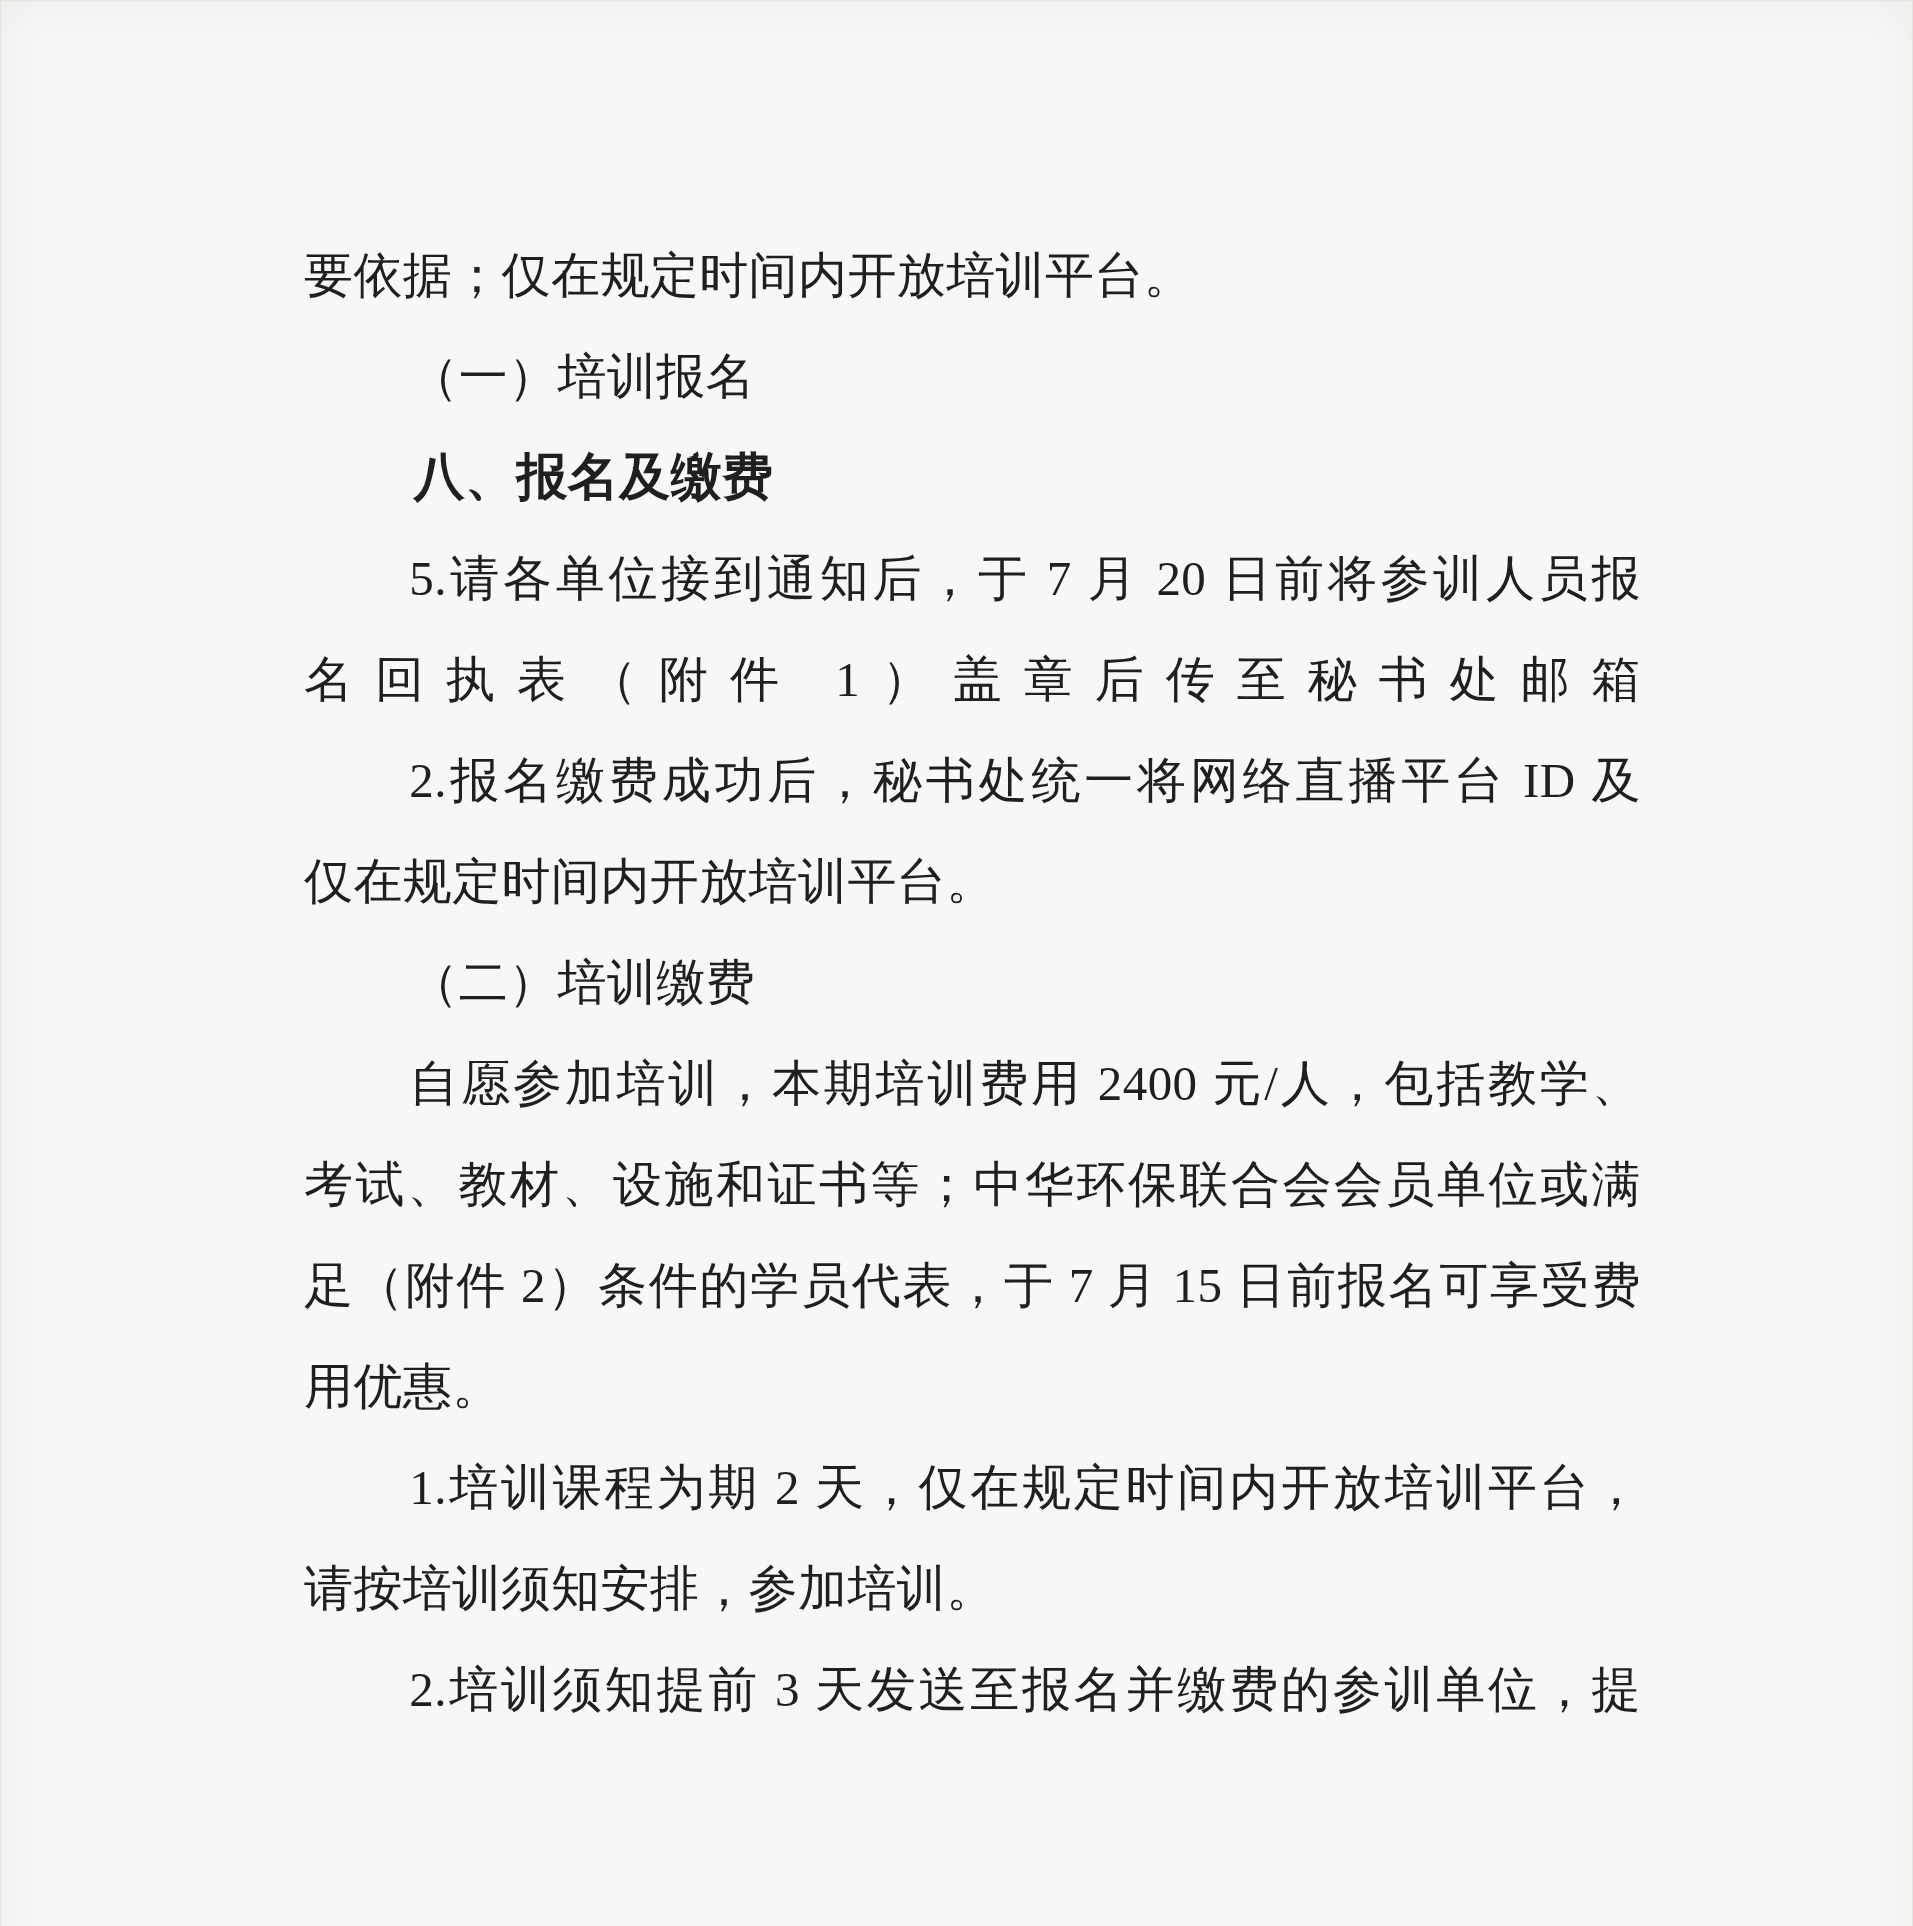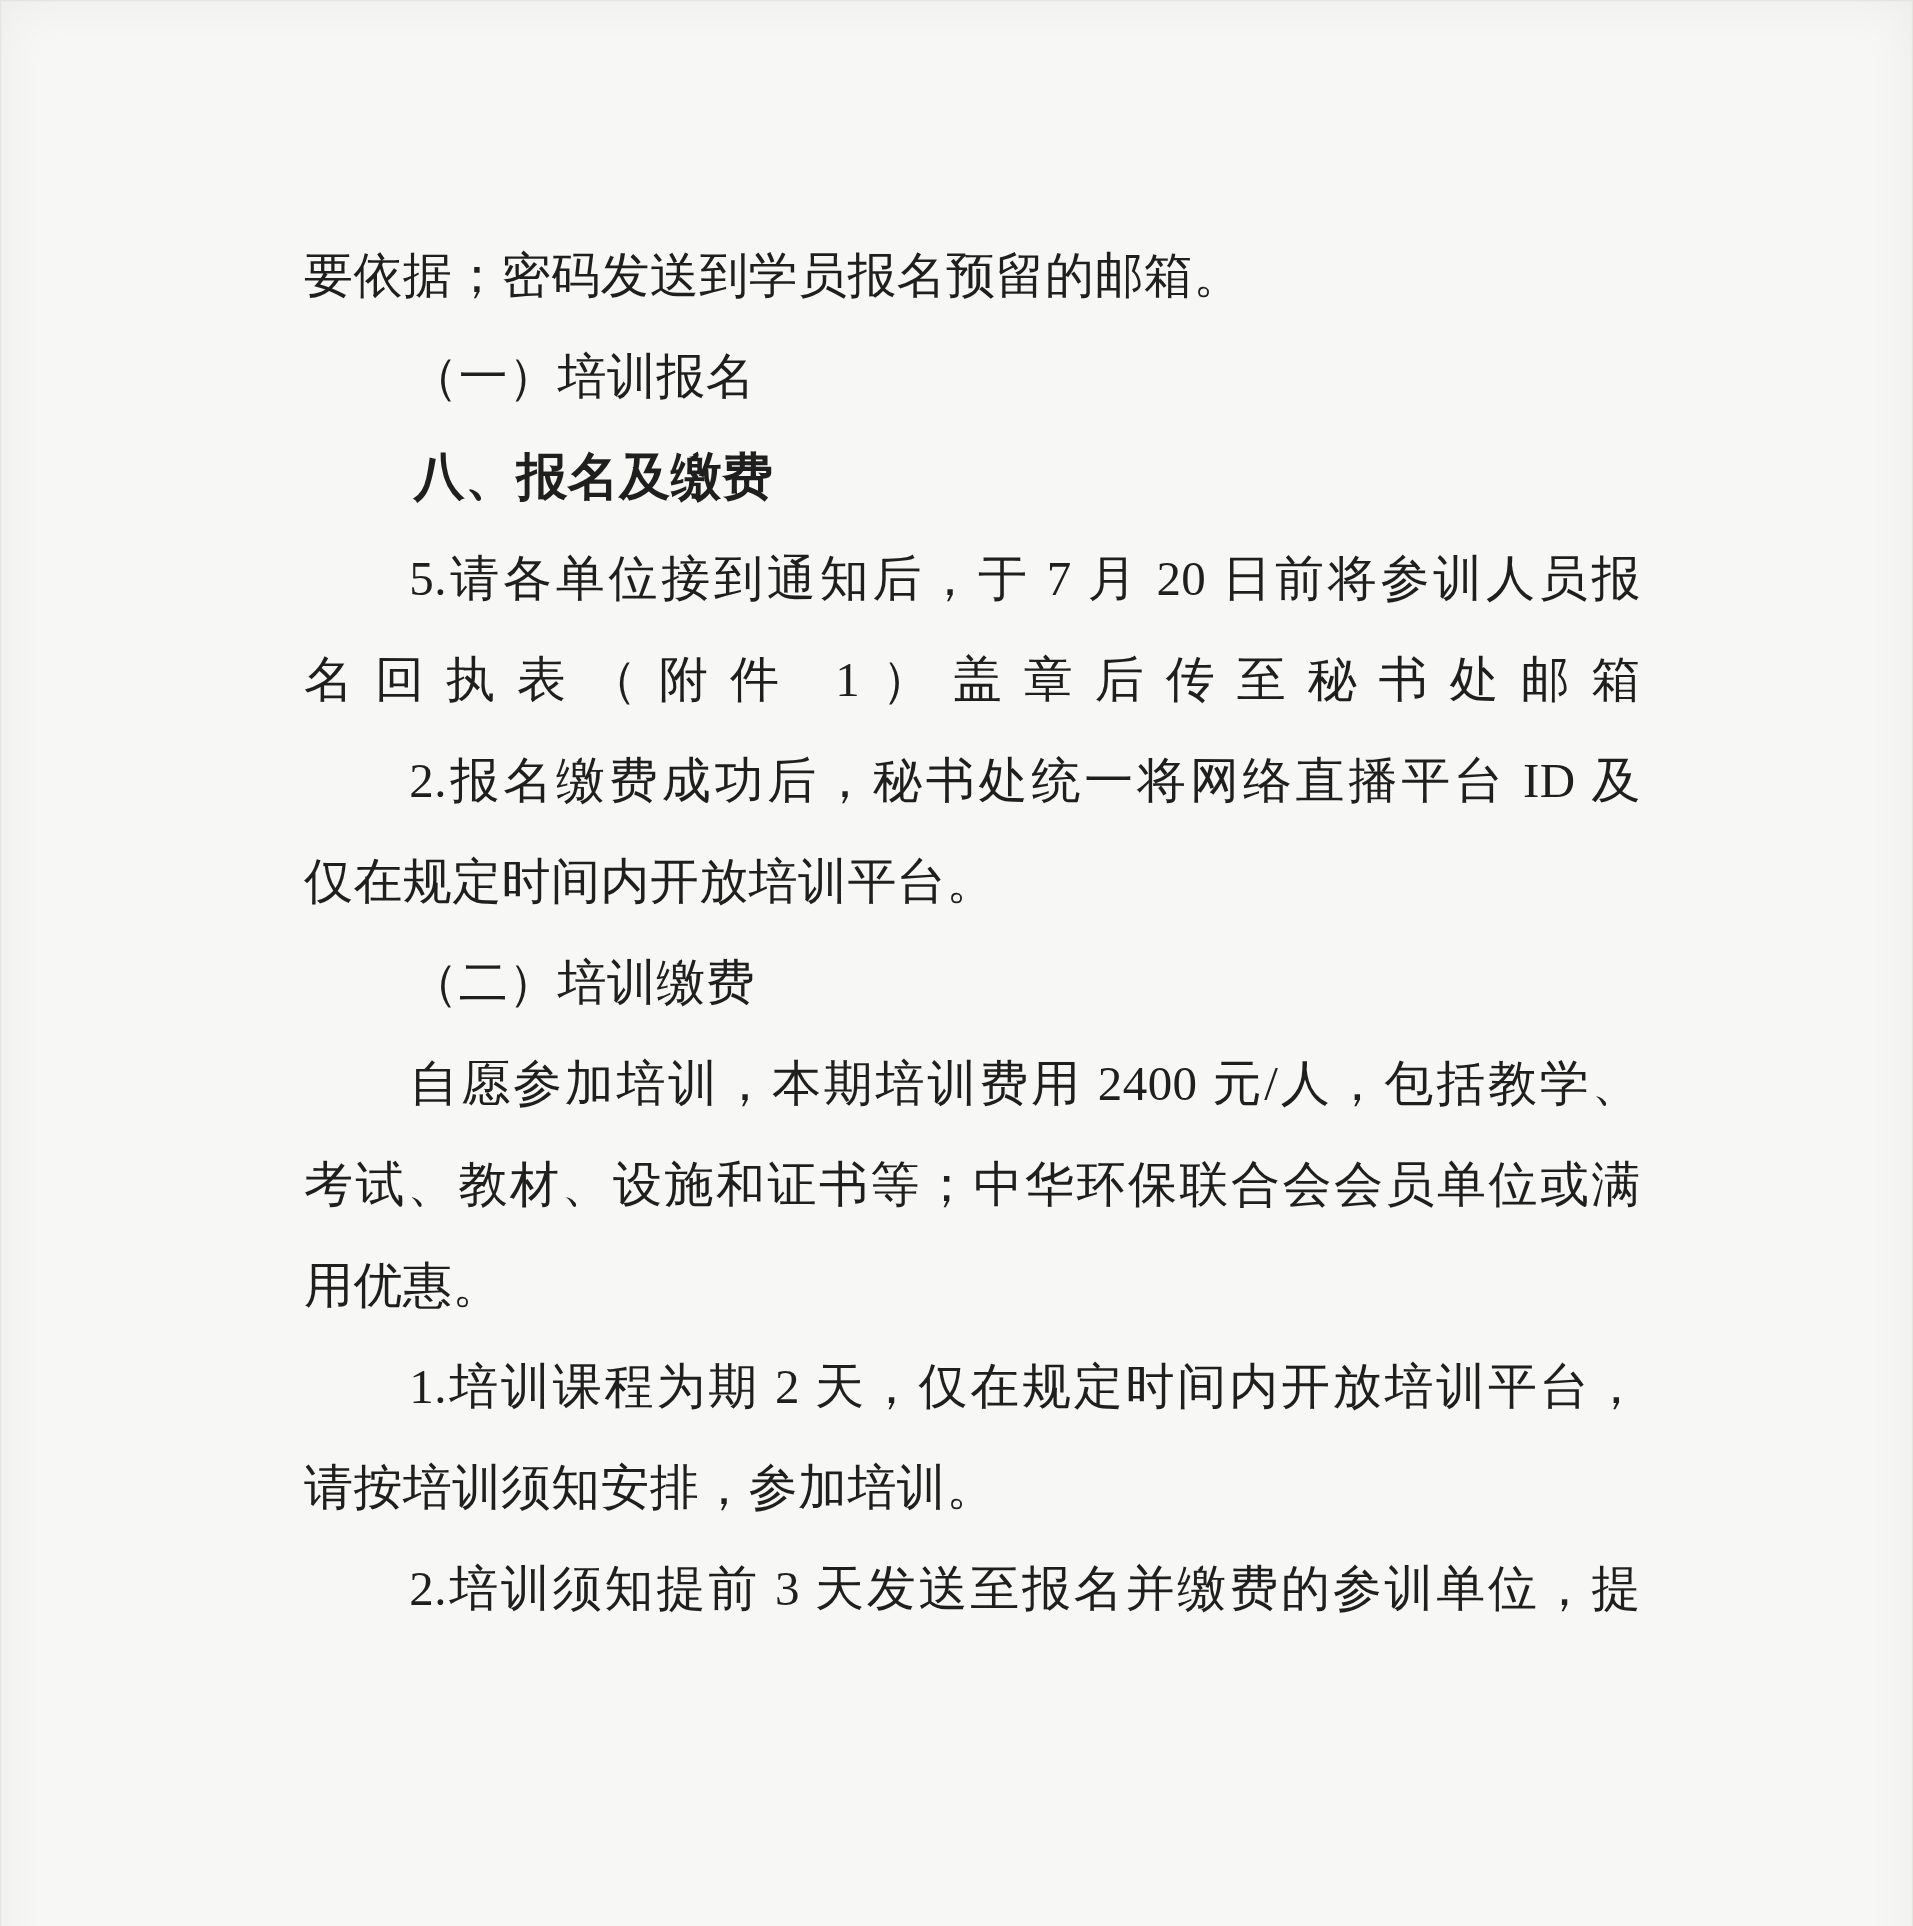--- a/index.html
+++ b/index.html
@@ -48,30 +48,31 @@
     font-family: "Liberation Mono", "DejaVu Sans Mono", monospace;
     font-size: 45px;
     letter-spacing: 0.8px;
   }
 </style>
 </head>
 <body>
 
 <div class="page">
   <div class="content">
-    <div class="line">要依据；密码发送到学员报名预留的邮箱。</div>
+    <div class="line">要依据；仅在规定时间内开放培训平台。</div>
     <div class="line indent">（一）培训报名</div>
     <div class="line indent bold">八、报名及缴费</div>
     <div class="line indent just">5.请各单位接到通知后，于 7 月 20 日前将参训人员报</div>
     <div class="line just">名回执表（附件 1）盖章后传至秘书处邮箱</div>
     <div class="line indent just">2.报名缴费成功后，秘书处统一将网络直播平台 ID 及</div>
     <div class="line">仅在规定时间内开放培训平台。</div>
     <div class="line indent">（二）培训缴费</div>
     <div class="line indent just">自愿参加培训，本期培训费用 2400 元/人，包括教学、</div>
     <div class="line just">考试、教材、设施和证书等；中华环保联合会会员单位或满</div>
+    <div class="line just">足（附件 2）条件的学员代表，于 7 月 15 日前报名可享受费</div>
     <div class="line">用优惠。</div>
     <div class="line indent just">1.培训课程为期 2 天，仅在规定时间内开放培训平台，</div>
     <div class="line">请按培训须知安排，参加培训。</div>
     <div class="line indent just">2.培训须知提前 3 天发送至报名并缴费的参训单位，提</div>
 
   </div>
 </div>
 
 
 </body></html>

